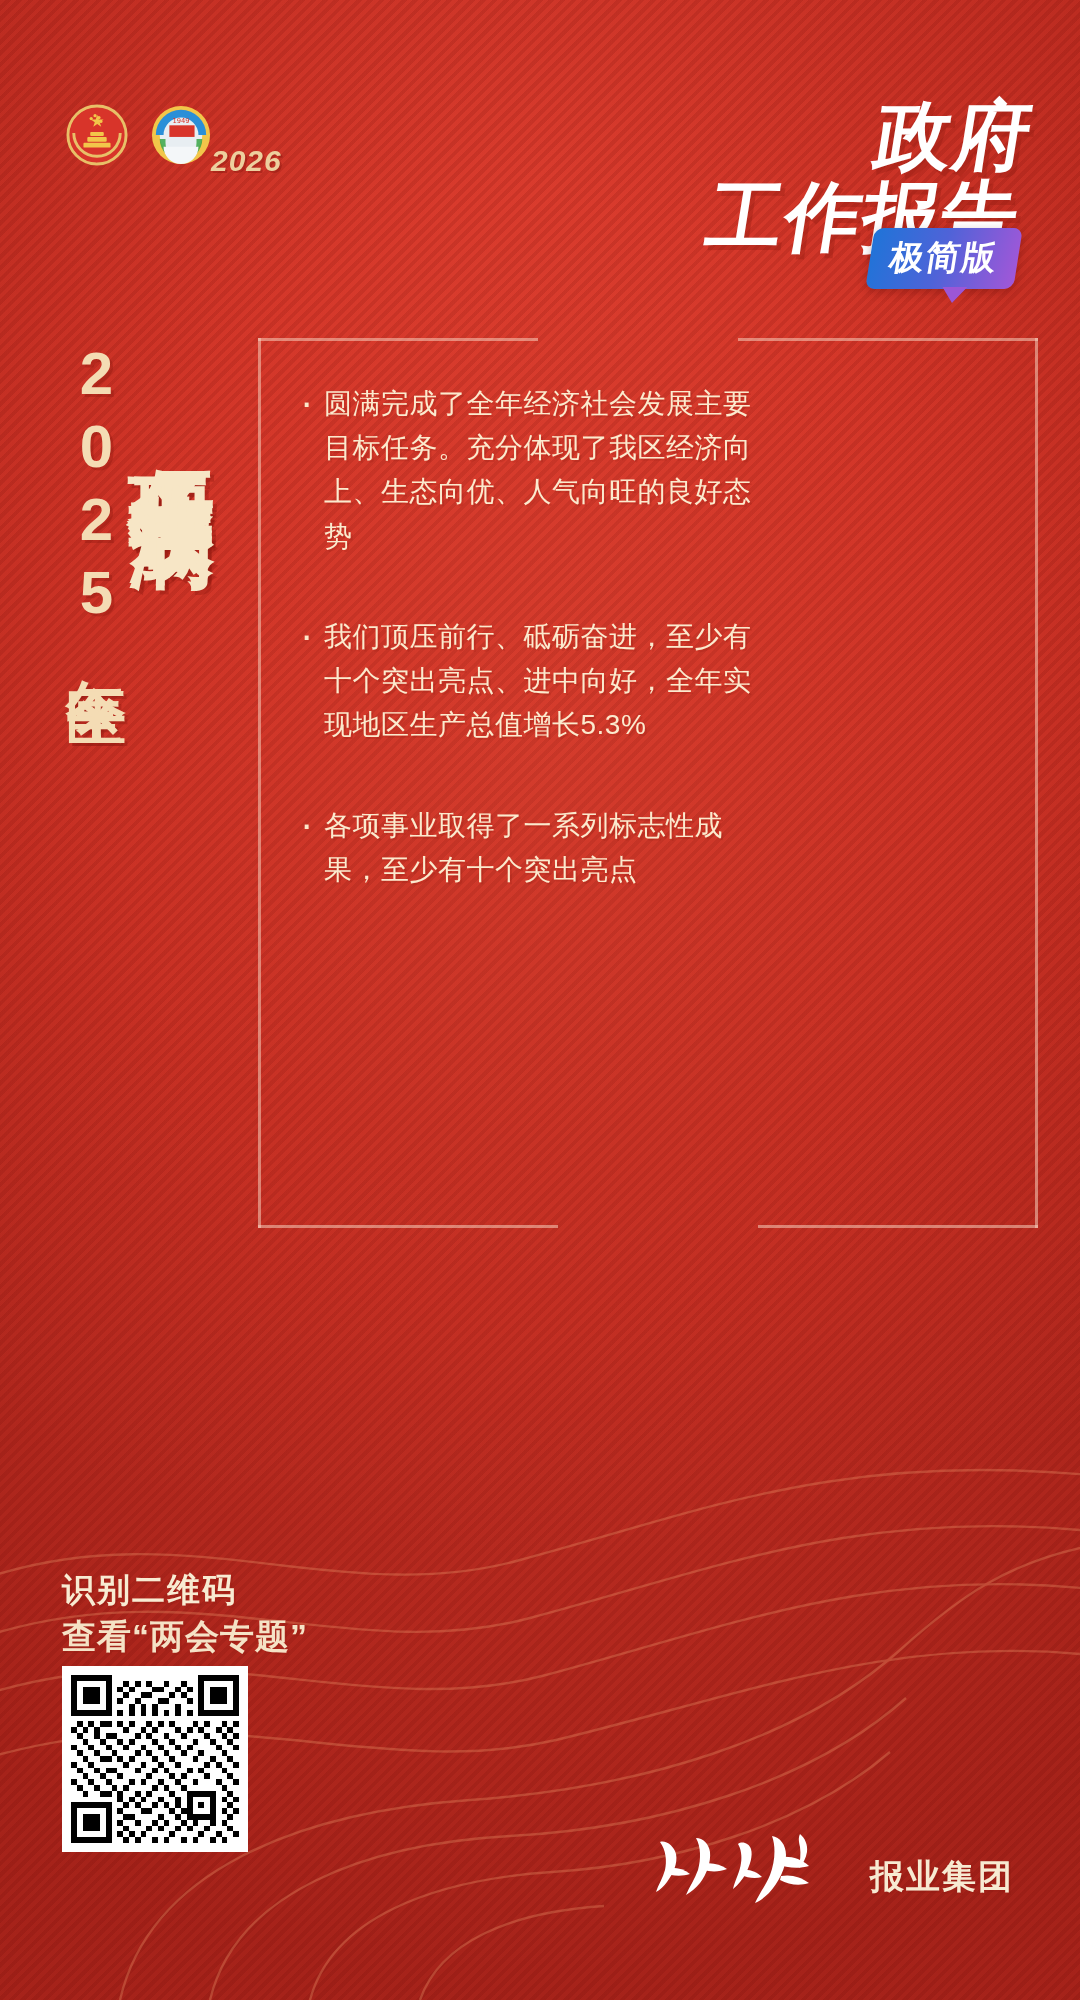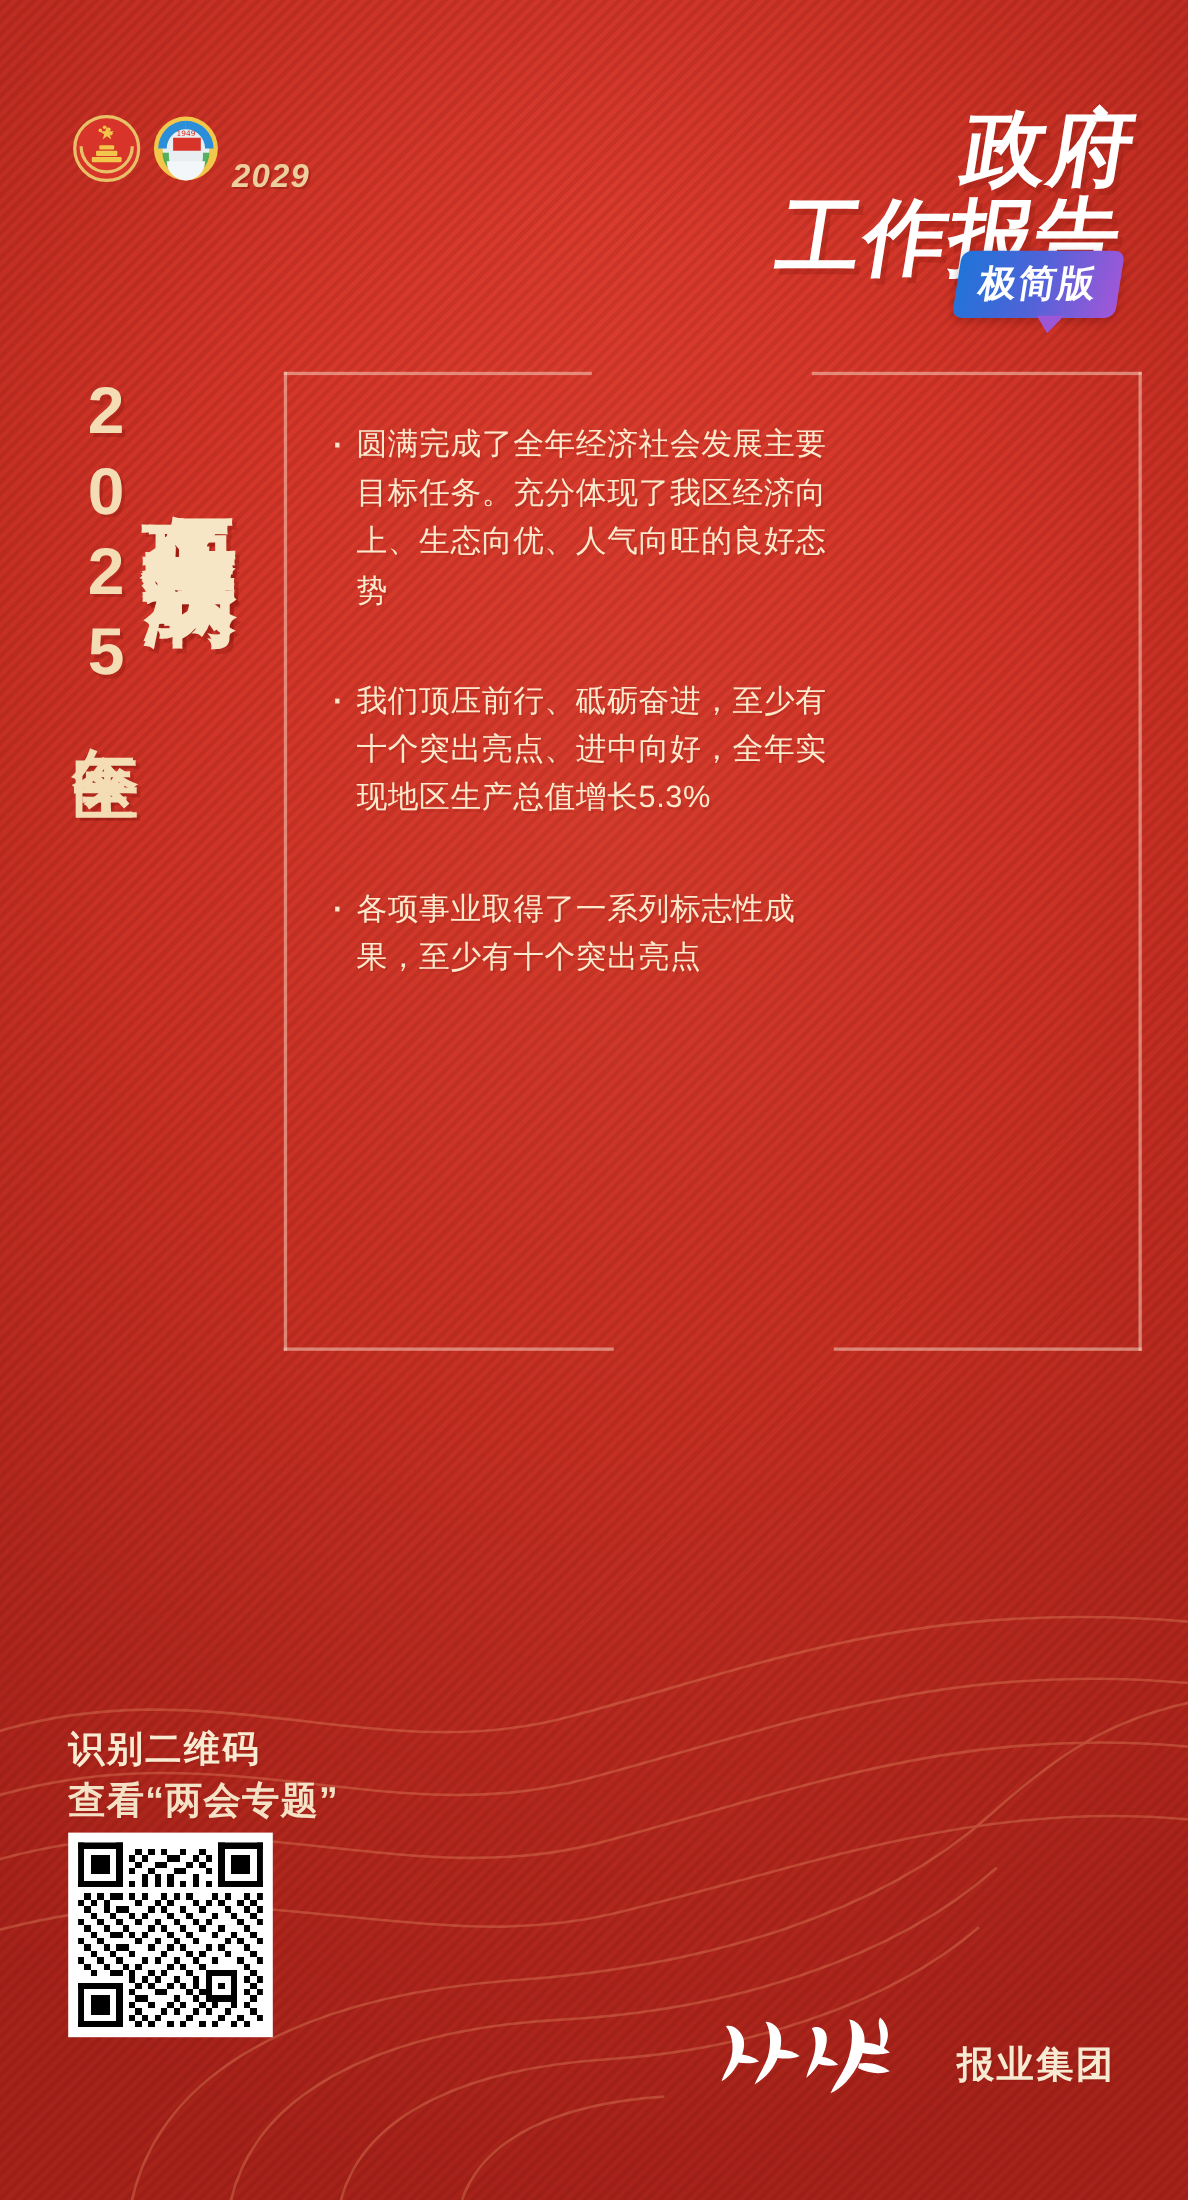--- a/index.html
+++ b/index.html
@@ -32,21 +32,21 @@
     position:absolute; inset:0;
     background:radial-gradient(ellipse 85% 62% at 50% 38%,
         rgba(255,130,90,0.13) 0%, rgba(255,110,70,0.05) 45%, rgba(90,8,4,0.22) 100%);
     pointer-events:none;
   }
   #contours { position:absolute; left:0; bottom:0; width:1080px; height:560px; pointer-events:none; opacity:.55; }
 
   
   .header { position:absolute; top:0; left:0; width:100%; height:320px; }
 
-  .emblems { position:absolute; left:66px; top:104px; display:flex; align-items:center; gap:10px; }
+  .emblems { position:absolute; left:66px; top:104px; display:flex; align-items:center; gap:22px; }
   .emblem { width:62px; height:62px; flex:0 0 auto; }
 
   .brand { position:absolute; left:205px; top:108px; width:300px; height:70px; }
   .brand-cn {
     position:absolute; left:0; top:0;
     font-size:46px; font-weight:bold; letter-spacing:1px;
     color:#f6e3c4;
     text-shadow:3px 3px 0 rgba(130,20,12,.45);
     font-family:"Liberation Sans","DejaVu Sans",sans-serif;
   }
@@ -212,21 +212,21 @@
         <path d="M32 6 a26 26 0 0 0 -26 26 h8 a18 18 0 0 1 18 -18 Z" fill="#2a8fd8"></path>
         <path d="M10 36 a22 22 0 0 0 44 0 Z" fill="#3aa648" opacity=".85"></path>
         <path d="M16 30 h32 v10 a16 16 0 0 1 -32 0 Z" fill="#e8eef2"></path>
         <path d="M20 22 h26 v12 h-26 z" fill="#d8342a"></path>
         <text x="32" y="20" font-size="7" text-anchor="middle" fill="#d8342a" font-family="DejaVu Sans, sans-serif">1949</text>
         <path d="M14 44 a18 18 0 0 0 36 0 Z" fill="#f4f7f9"></path>
       </svg>
     </div>
 
     <div class="brand">
-      <span class="brand-year">2029</span>
+      <span class="brand-year">2026</span>
     </div>
 
     <div class="report-title">
       <span class="line">政府</span>
       <span class="line">工作报告</span>
     </div>
 
     <div class="badge-wrap">
       <span class="badge">极简版</span>
     </div>

